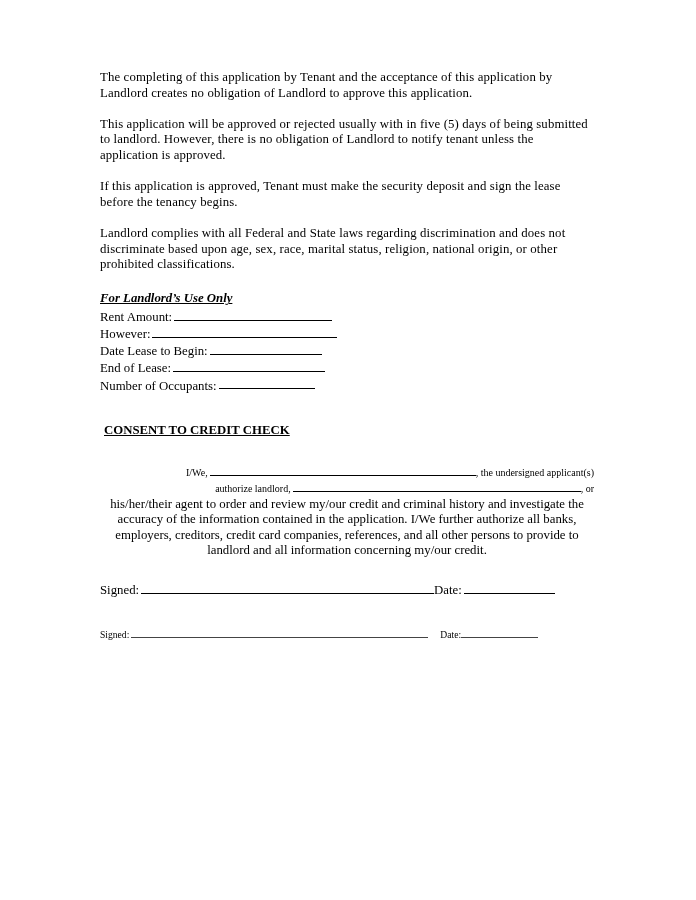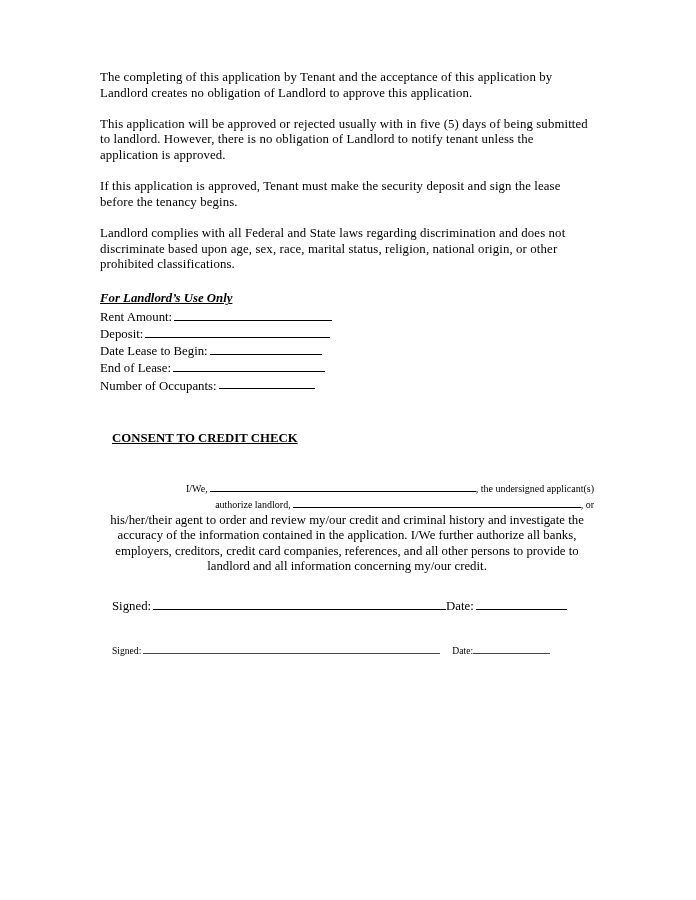--- a/index.html
+++ b/index.html
@@ -65,21 +65,21 @@
     margin-left: 0;
   }
 
   
   .consent-heading {
     font-size: 12.8px;
     line-height: 15.6px;
     font-weight: bold;
     text-decoration: underline;
     display: inline-block;
-    margin: 12px;
+    margin: 4px;
   }
   .consent-block {
     margin-top: 25px;
   }
   .consent-body {
     margin-top: 23px;
   }
   .consent-line {
     font-size: 10px;
     line-height: 15.6px;
@@ -92,21 +92,21 @@
     line-height: 15.6px;
     margin: 0;
     text-align: center;
   }
 
   
   .sig-row {
     font-size: 12.8px;
     line-height: 15.6px;
     white-space: nowrap;
-    margin: 12px;
+    margin: 0;
   }
   .sig-row.first {
     margin-top: 22px;
   }
   .sig-row.small {
     font-size: 9.6px;
     line-height: 12px;
     margin-top: 30px;
   }
   .sig-row.small .blank {
@@ -135,21 +135,21 @@
     <p class="para">If this application is approved, Tenant must make the security deposit and sign the lease before the tenancy begins.</p>
     <p class="para">Landlord complies with all Federal and State laws regarding discrimination and does not discriminate based upon age, sex, race, marital status, religion, national origin, or other prohibited classifications.</p>
 
     <div class="landlord-block">
       <div class="landlord-heading">For Landlord’s Use Only</div>
 
       <p class="field-row">
         <span class="field-label">Rent Amount:</span><span class="blank" style="width:158px"></span>
       </p>
       <p class="field-row">
-        <span class="field-label">Deposit:</span><span class="blank" style="width:185px"></span>
+        <span class="field-label">However:</span><span class="blank" style="width:185px"></span>
       </p>
       <p class="field-row">
         <span class="field-label">Date Lease to Begin:</span><span class="blank" style="width:112px"></span>
       </p>
       <p class="field-row">
         <span class="field-label">End of Lease:</span><span class="blank" style="width:152px"></span>
       </p>
       <p class="field-row">
         <span class="field-label">Number of Occupants:</span><span class="blank" style="width:96px"></span>
       </p>

